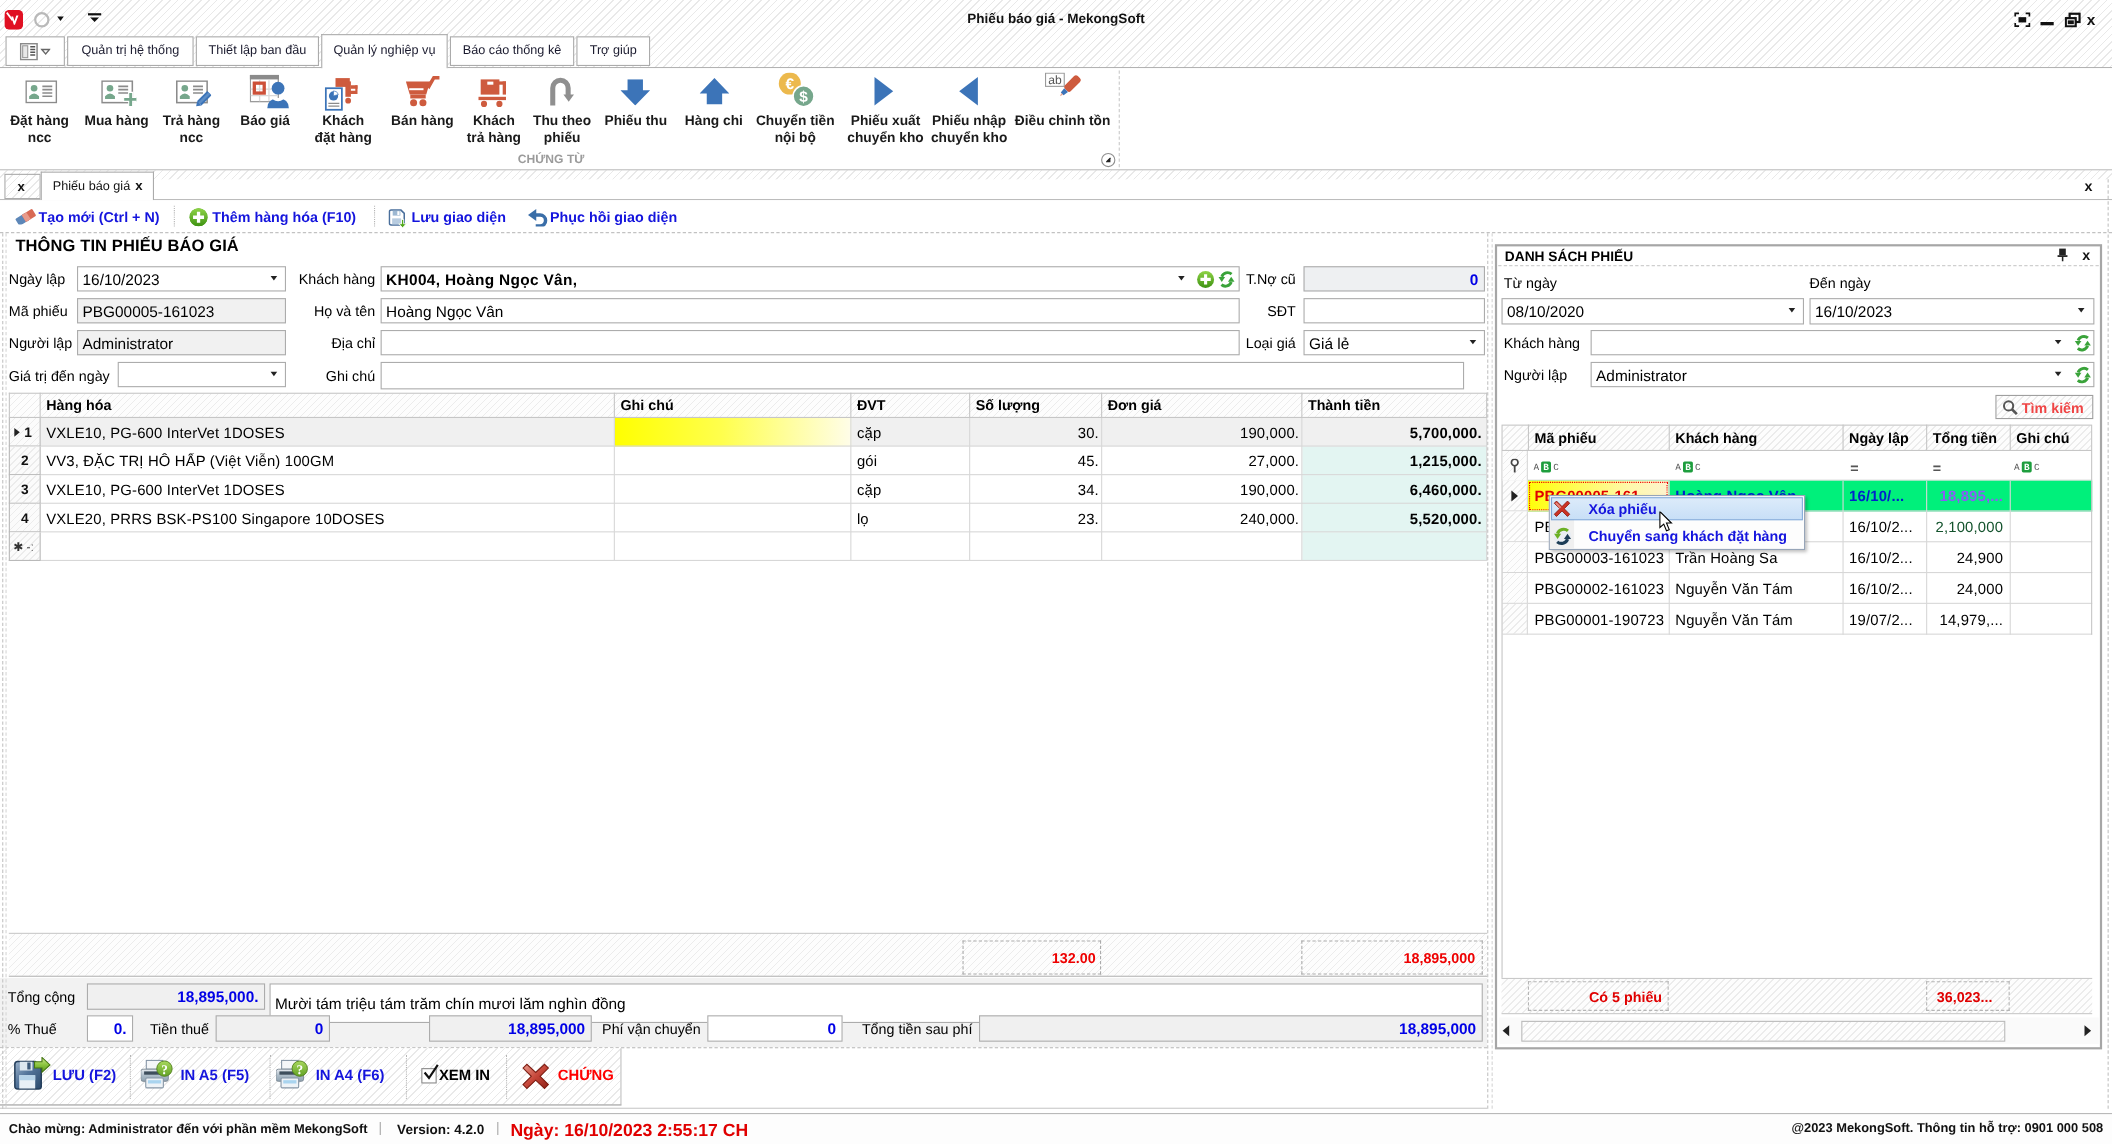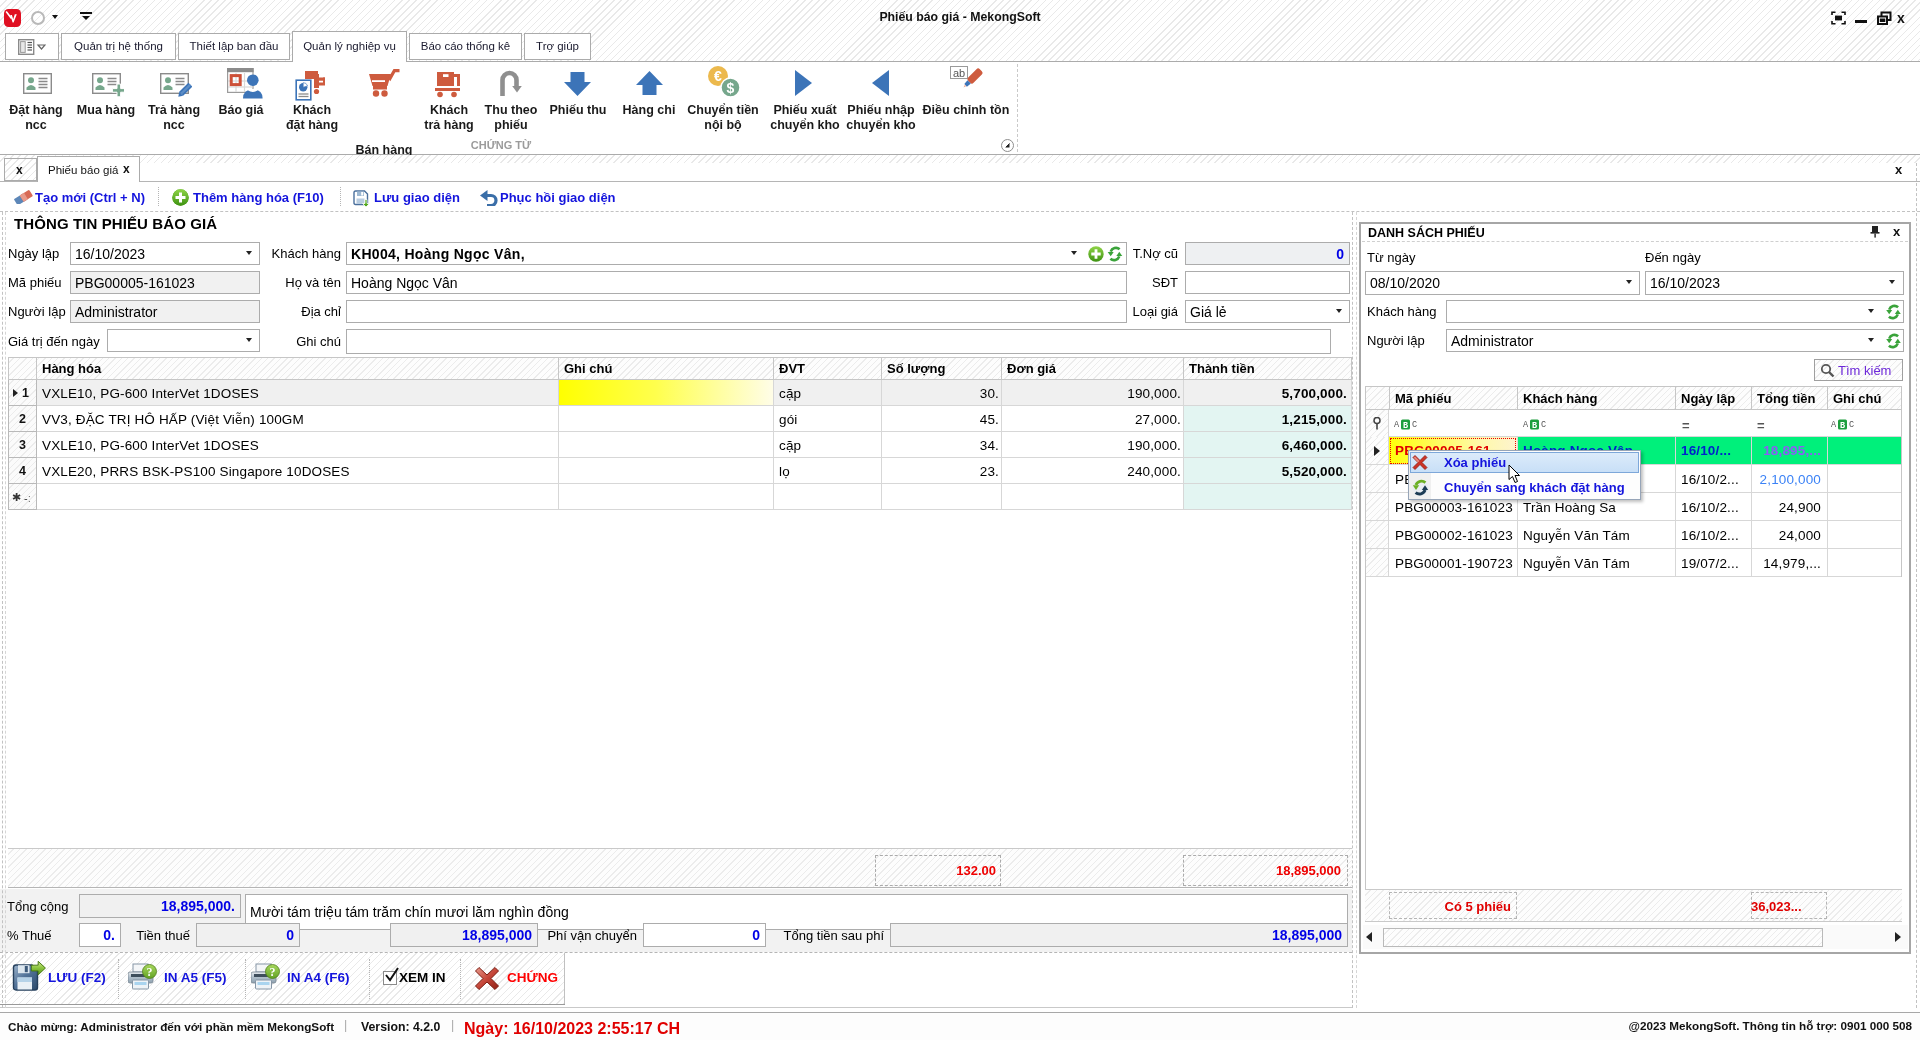--- a/index.html
+++ b/index.html
@@ -174,21 +174,21 @@
 <svg class="ab" style="left:367px;top:67px;" width="34" height="31" viewBox="0 0 34 31">
  <g fill="#ce5b3e">
  <path d="M2 7 h22 l-3.5 12 h-15 z"></path>
  <path d="M21 11.5 l5.5 -9.5 h6 v3.2 h-4.2 l-5 9 z"></path>
  <rect x="6" y="19" width="14" height="3.5"></rect>
  <circle cx="9" cy="26.5" r="3.2"></circle>
         <circle cx="17.5" cy="26.5" r="3.2"></circle>
  </g>
  <rect x="5" y="13.2" width="13" height="1.8" fill="#fff"></rect>
 </svg>
-<div class="rlbl" style="left:329px;margin-top:40px;">Bán hàng</div>
+<div class="rlbl" style="left:329px;">Bán hàng</div>
 
 <svg class="ab" style="left:434px;top:72px;" width="32" height="26" viewBox="0 0 32 26">
  <g fill="#ce5b3e">
  <rect x="3" y="0" width="17" height="14"></rect>
  <rect x="14" y="2" width="12" height="3"></rect>
         <rect x="23" y="2" width="3" height="12"></rect>
  <rect x="1" y="16" width="25" height="3"></rect>
  <circle cx="6" cy="22.5" r="2.8"></circle>
         <circle cx="20" cy="22.5" r="2.8"></circle>
  </g>
@@ -589,21 +589,21 @@
  <path d="M12.6 3.2 A5.6 5.6 0 0 0 3.7 5.6" fill="none" stroke="#3aa33a" stroke-width="2.7"></path>
  <path d="M0.7 5.9 L6.7 5.9 L3.7 10.3 Z" fill="#3aa33a"></path>
  <path d="M3.4 12.8 A5.6 5.6 0 0 0 12.3 10.4" fill="none" stroke="#3aa33a" stroke-width="2.7"></path>
  <path d="M15.3 10.1 L9.3 10.1 L12.3 5.7 Z" fill="#3aa33a"></path>
 </svg>
 <div class="ab hatch2" style="left:1814px;top:359px;width:89px;height:22px;border:1px solid #9f9f9f;background-color:#fdfdfd;"></div>
 <svg class="ab" style="left:1820px;top:363px;" width="15" height="15" viewBox="0 0 15 15">
  <circle cx="6" cy="6" r="4.2" fill="none" stroke="#555" stroke-width="1.8"></circle>
  <path d="M9 9 L13.5 13.5" stroke="#555" stroke-width="2.4"></path>
 </svg>
-<div class="ab" style="left:1838px;top:363px;font-size:13px;font-weight:normal;color:#6d28d9;">Tìm kiếm</div>
+<div class="ab" style="left:1838px;top:363px;font-size:13px;font-weight:bold;color:#ef4444;">Tìm kiếm</div>
 </div>
 <div id="rgrid">
 <div class="ab hatch2" style="left:1365px;top:386px;width:537px;height:24px;border:1px solid #c6c6c6;background-color:#fdfdfd;"></div>
 <div class="ab" style="left:1395px;top:391px;font-size:13px;font-weight:bold;color:#000;">Mã phiếu</div>
 <div class="ab" style="left:1523px;top:391px;font-size:13px;font-weight:bold;color:#000;">Khách hàng</div>
 <div class="ab" style="left:1681px;top:391px;font-size:13px;font-weight:bold;color:#000;">Ngày lập</div>
 <div class="ab" style="left:1757px;top:391px;font-size:13px;font-weight:bold;color:#000;">Tổng tiền</div>
 <div class="ab" style="left:1833px;top:391px;font-size:13px;font-weight:bold;color:#000;">Ghi chú</div>
 <div class="ab" style="left:1389px;top:386px;width:1px;height:24px;background:#c6c6c6;"></div>
 <div class="ab" style="left:1517px;top:386px;width:1px;height:24px;background:#c6c6c6;"></div>
@@ -656,38 +656,38 @@
 <div class="ab" style="left:1827px;top:437px;width:1px;height:140px;background:#d7d7d7;"></div>
 <div class="ab" style="left:1365px;top:437px;width:1px;height:452px;background:#c6c6c6;"></div>
 <div class="ab" style="left:1901px;top:437px;width:1px;height:140px;background:#c6c6c6;"></div>
 <div class="cell" style="left:1395px;top:443px;width:118px;color:#e00000;font-weight:bold;">PBG00005-161...</div>
 <div class="cell" style="left:1523px;top:443px;width:148px;color:#0022cc;font-weight:bold;">Hoàng Ngọc Vân</div>
 <div class="cell" style="left:1681px;top:443px;width:66px;color:#0022cc;font-weight:bold;">16/10/...</div>
 <div class="cell" style="left:1751px;top:443px;width:70px;text-align:right;color:#8b5cf6;font-weight:bold;">18,895,...</div>
 <div class="cell" style="left:1395px;top:472px;width:118px;color:#000;">PBG00004-161023</div>
 <div class="cell" style="left:1523px;top:472px;width:148px;color:#000;">Hoàng Ngọc Vân</div>
 <div class="cell" style="left:1681px;top:472px;width:66px;color:#000;">16/10/2...</div>
-<div class="cell" style="left:1751px;top:472px;width:70px;text-align:right;color:#3b82f6;">2,100,000</div>
+<div class="cell" style="left:1751px;top:472px;width:70px;text-align:right;color:#14532d;">2,100,000</div>
 <div class="cell" style="left:1395px;top:500px;width:118px;color:#000;">PBG00003-161023</div>
 <div class="cell" style="left:1523px;top:500px;width:148px;color:#000;">Trần Hoàng Sa</div>
 <div class="cell" style="left:1681px;top:500px;width:66px;color:#000;">16/10/2...</div>
 <div class="cell" style="left:1751px;top:500px;width:70px;text-align:right;color:#000;">24,900</div>
 <div class="cell" style="left:1395px;top:528px;width:118px;color:#000;">PBG00002-161023</div>
 <div class="cell" style="left:1523px;top:528px;width:148px;color:#000;">Nguyễn Văn Tám</div>
 <div class="cell" style="left:1681px;top:528px;width:66px;color:#000;">16/10/2...</div>
 <div class="cell" style="left:1751px;top:528px;width:70px;text-align:right;color:#000;">24,000</div>
 <div class="cell" style="left:1395px;top:556px;width:118px;color:#000;">PBG00001-190723</div>
 <div class="cell" style="left:1523px;top:556px;width:148px;color:#000;">Nguyễn Văn Tám</div>
 <div class="cell" style="left:1681px;top:556px;width:66px;color:#000;">19/07/2...</div>
 <div class="cell" style="left:1751px;top:556px;width:70px;text-align:right;color:#000;">14,979,...</div>
 <div class="ab hatch2" style="left:1365px;top:889px;width:537px;height:33px;border-top:1px solid #c9c9c9;border-bottom:1px solid #c9c9c9;background-color:#fdfdfd;"></div>
 <div class="ab" style="left:1389px;top:892px;width:128px;height:27px;border:1px dashed #b5b5b5;"></div>
 <div class="ab" style="left:1389px;top:899px;width:122px;text-align:right;font-size:13px;font-weight:bold;color:#e00000;">Có 5 phiếu</div>
 <div class="ab" style="left:1751px;top:892px;width:76px;height:27px;border:1px dashed #b5b5b5;"></div>
-<div class="ab" style="left:1751px;top:899px;width:70px;text-align:left;font-size:13px;font-weight:bold;color:#e00000;">36,023...</div>
+<div class="ab" style="left:1751px;top:899px;width:70px;text-align:center;font-size:13px;font-weight:bold;color:#e00000;">36,023...</div>
 <div class="ab" style="left:1363px;top:925px;width:545px;height:24px;background:#fafafa;"></div>
 <div class="ab" style="left:1366px;top:932px;width:0;height:0;border-top:5px solid transparent;border-bottom:5px solid transparent;border-right:6px solid #222;"></div>
 <div class="ab" style="left:1895px;top:932px;width:0;height:0;border-top:5px solid transparent;border-bottom:5px solid transparent;border-left:6px solid #222;"></div>
 <div class="ab hatch2" style="left:1383px;top:928px;width:440px;height:19px;border:1px solid #b9b9b9;background-color:#fdfdfd;"></div>
 </div>
 
 <div id="statusbar">
 <div class="ab" style="left:0;top:1012px;width:1920px;height:1px;background:#a8a8a8;"></div>
 <div class="ab" style="left:0;top:1013px;width:1920px;height:27px;background:#fdfdfd;"></div>
 <div class="ab" style="left:8px;top:1020px;font-size:11.7px;font-weight:bold;color:#111;">Chào mừng: Administrator đến với phần mềm MekongSoft</div>

